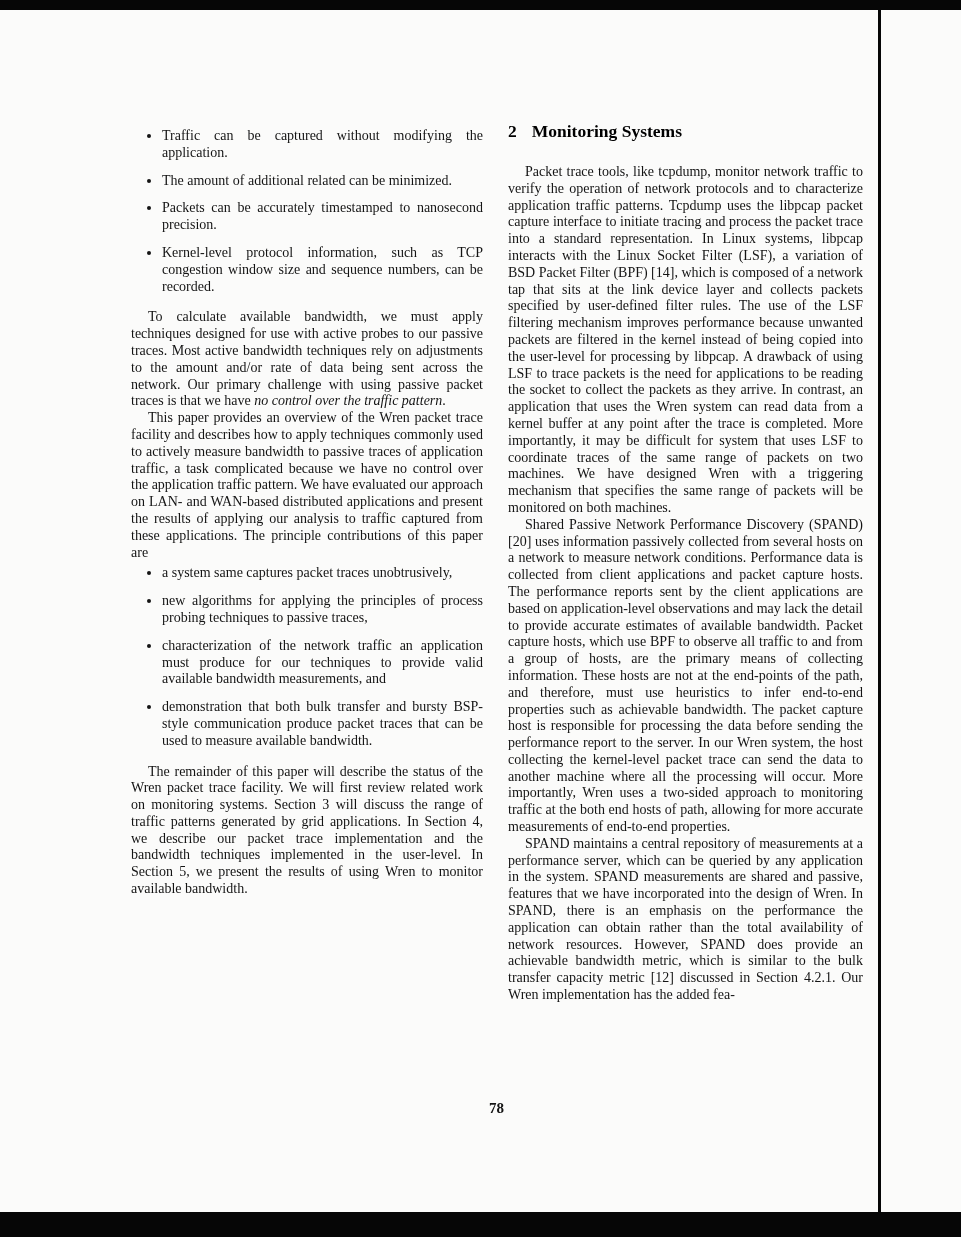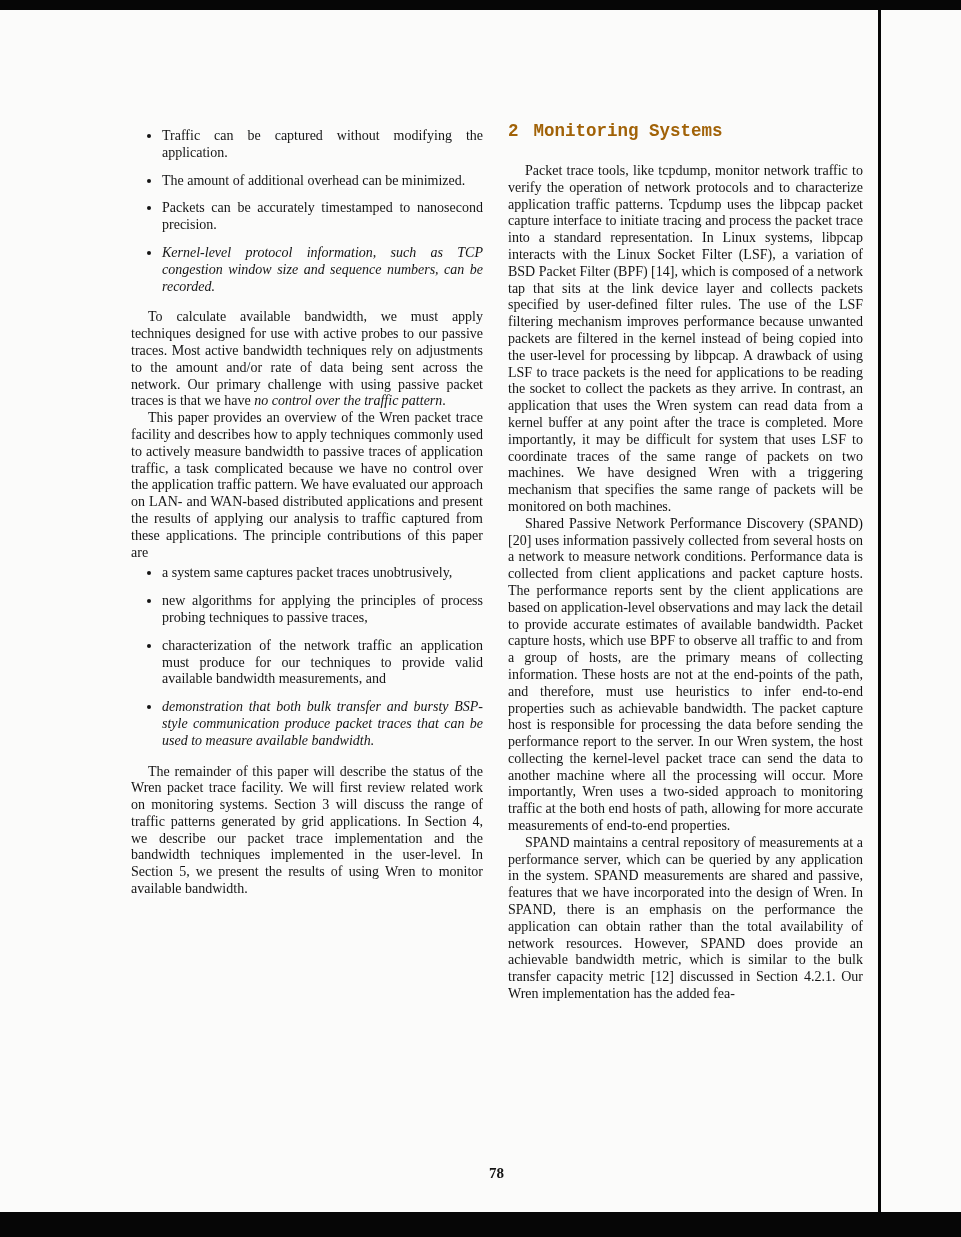--- a/index.html
+++ b/index.html
@@ -36,53 +36,52 @@
     margin: 4px 0 14px 0;
     padding: 0 0 0 31px;
     list-style: disc outside;
   }
   ul.bullets li {
     margin: 0 0 11px 0;
     font-size: 14px;
     line-height: 16.8px;
     text-align: justify;
   }
-  ul.bullets li:last-child { margin-bottom: 0; font-style: italic; }
+  ul.bullets li:last-child { margin-bottom: 0; }
 
   h2.section-heading {
     margin: 0 0 22px 0;
     font-size: 17.5px;
     font-weight: bold;
-    color: #a16207;
-    font-family: Liberation Mono, monospace;
+    color: #000000;
   }
   h2.section-heading .sec-num { margin-right: 15px; }
 
   .page-number {
     position: absolute;
     left: 130px;
-    top: 1165px;
+    top: 1100px;
     width: 733px;
     text-align: center;
     font-size: 15px;
     font-weight: bold;
   }
 </style>
 </head>
 <body>
 
 <div class="bar-top"></div>
 <div class="line-right"></div>
 <div class="bar-bottom"></div>
 
 <div class="col col-left">
 
   <ul class="bullets">
     <li>Traffic can be captured without modifying the application.</li>
-    <li>The amount of additional overhead can be minimized.</li>
+    <li>The amount of additional related can be minimized.</li>
     <li>Packets can be accurately timestamped to nanosecond precision.</li>
     <li>Kernel-level protocol information, such as TCP congestion window size and sequence numbers, can be recorded.</li>
   </ul>
 
   <p class="indent"><span>To calculate available bandwidth, we must apply techniques designed for use with active probes to our passive traces. Most active bandwidth techniques rely on adjustments to the amount and/or rate of data being sent across the network. Our primary challenge with using passive packet traces is that we have </span><em>no control over the traffic pattern</em><span>.</span></p>
 
   <p class="indent">This paper provides an overview of the Wren packet trace facility and describes how to apply techniques commonly used to actively measure bandwidth to passive traces of application traffic, a task complicated because we have no control over the application traffic pattern. We have evaluated our approach on LAN- and WAN-based distributed applications and present the results of applying our analysis to traffic captured from these applications. The principle contributions of this paper are</p>
 
   <ul class="bullets">
     <li>a system same captures packet traces unobtrusively,</li>

